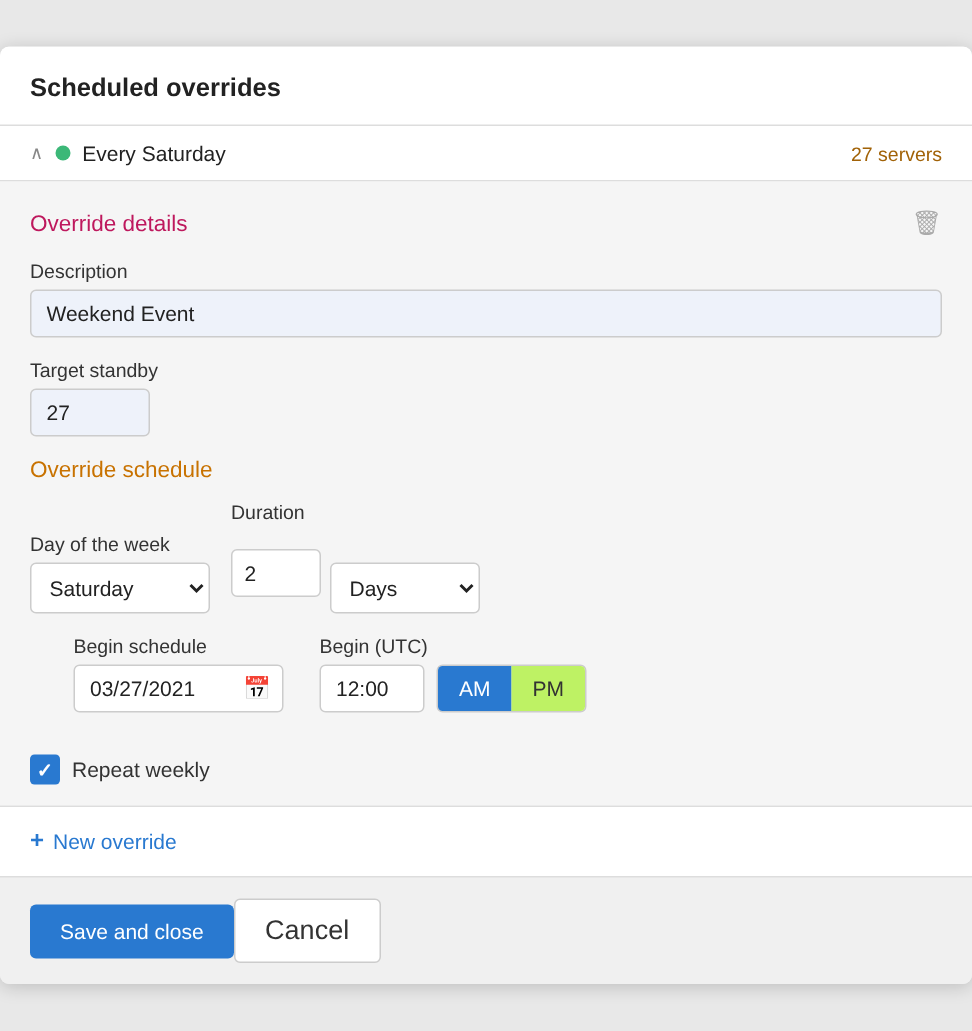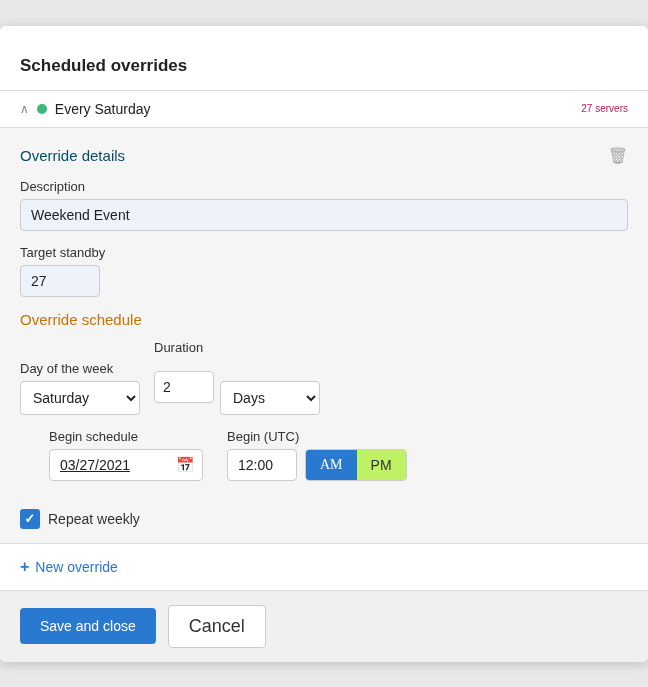--- a/index.html
+++ b/index.html
@@ -14,21 +14,21 @@
     }
     .modal {
       width: 648px;
       background: #f0f0f0;
       border-radius: 6px;
       box-shadow: 0 2px 12px rgba(0,0,0,0.18);
       overflow: hidden;
     }
     .modal-header {
       background: #fff;
-      padding: 30px 20px 14px 20px;
+      padding: 18px 20px 14px 20px;
       border-bottom: 1px solid #ddd;
     }
     .modal-header h2 {
       font-size: 17px;
       font-weight: 600;
       color: #222;
     }
     .schedule-row {
       background: #fff;
       padding: 10px 20px;
@@ -52,36 +52,36 @@
       height: 10px;
       border-radius: 50%;
       background: #3cb878;
       display: inline-block;
     }
     .schedule-name {
       font-size: 14px;
       color: #222;
     }
     .servers-count {
-      font-size: 10px;
-      color: #be185d;
+      font-size: 13px;
+      color: #a16207;
     }
     .override-body {
       padding: 18px 20px 14px 20px;
       background: #f5f5f5;
     }
     .override-header-row {
       display: flex;
       align-items: center;
       justify-content: space-between;
       margin-bottom: 14px;
     }
     .override-details-label {
       font-size: 15px;
-      color: #0c4a6e;
+      color: #be185d;
       font-weight: 500;
     }
     .override-controls {
       display: flex;
       align-items: center;
       gap: 10px;
     }
     .toggle-container {
       display: flex;
       align-items: center;
@@ -176,29 +176,28 @@
       margin-bottom: 14px;
       align-items: flex-end;
       padding-left: 29px;
     }
     .date-input-wrap {
       position: relative;
       display: flex;
       align-items: center;
     }
     .date-input {
-      width: 154px;
+      width: 140px;
       padding: 7px 32px 7px 10px;
       border: 1px solid #ccc;
       border-radius: 4px;
       background: #fff;
       font-size: 14px;
       color: #222;
       outline: none;
-      text-decoration: underline;
     }
     .calendar-icon {
       position: absolute;
       right: 8px;
       color: #888;
       font-size: 15px;
       cursor: pointer;
     }
     .time-row {
       display: flex;
@@ -226,21 +225,20 @@
       font-size: 14px;
       cursor: pointer;
       border: none;
       outline: none;
       background: #bef264;
       color: #333;
     }
     .ampm-btn.active {
       background: #2979d0;
       color: #fff;
-      font-family: Liberation Serif, serif;
     }
     .checkbox-row {
       display: flex;
       align-items: center;
       gap: 8px;
       margin-top: 10px;
     }
     .checkbox-custom {
       width: 20px;
       height: 20px;
@@ -277,21 +275,20 @@
     }
     .new-override-label {
       color: #2979d0;
       font-size: 14px;
     }
     .modal-footer {
       background: #f0f0f0;
       padding: 14px 20px;
       display: flex;
       align-items: center;
-      gap: 12px;
       border-top: 1px solid #ddd;
     }
     .btn-primary {
       background: #2979d0;
       color: #fff;
       border: none;
       border-radius: 4px;
       padding: 10px 20px;
       font-size: 14px;
       font-weight: 500;

